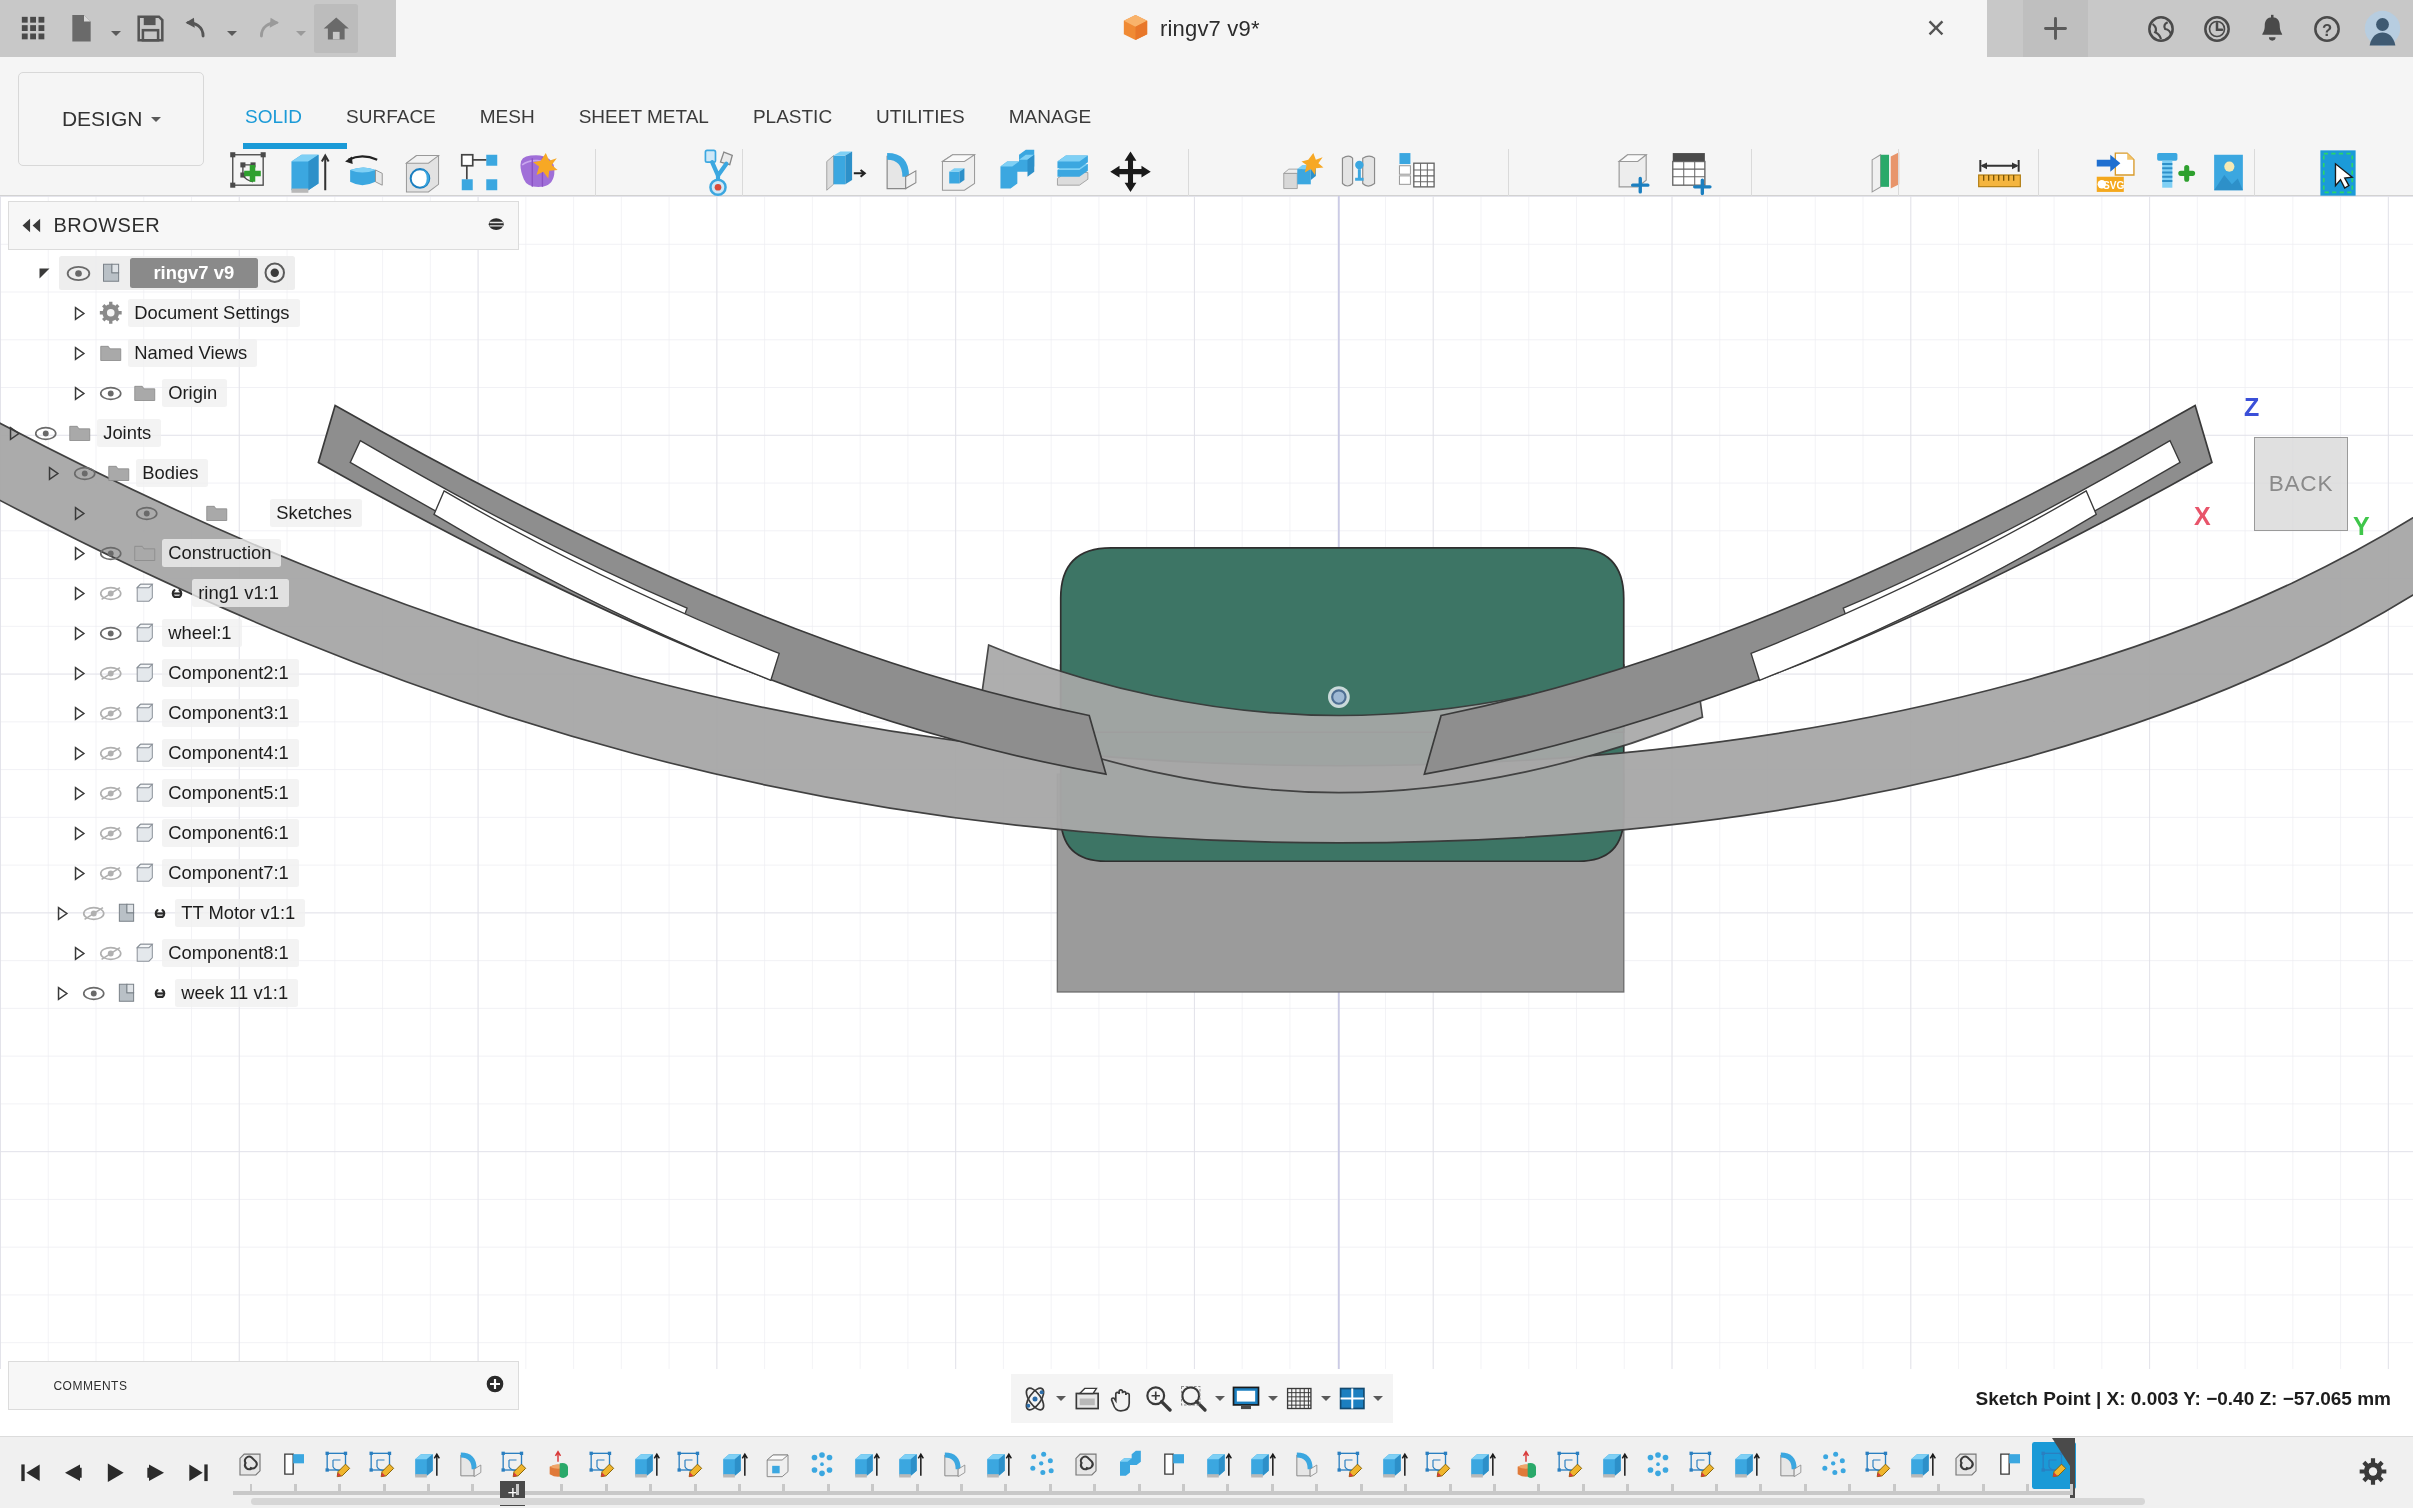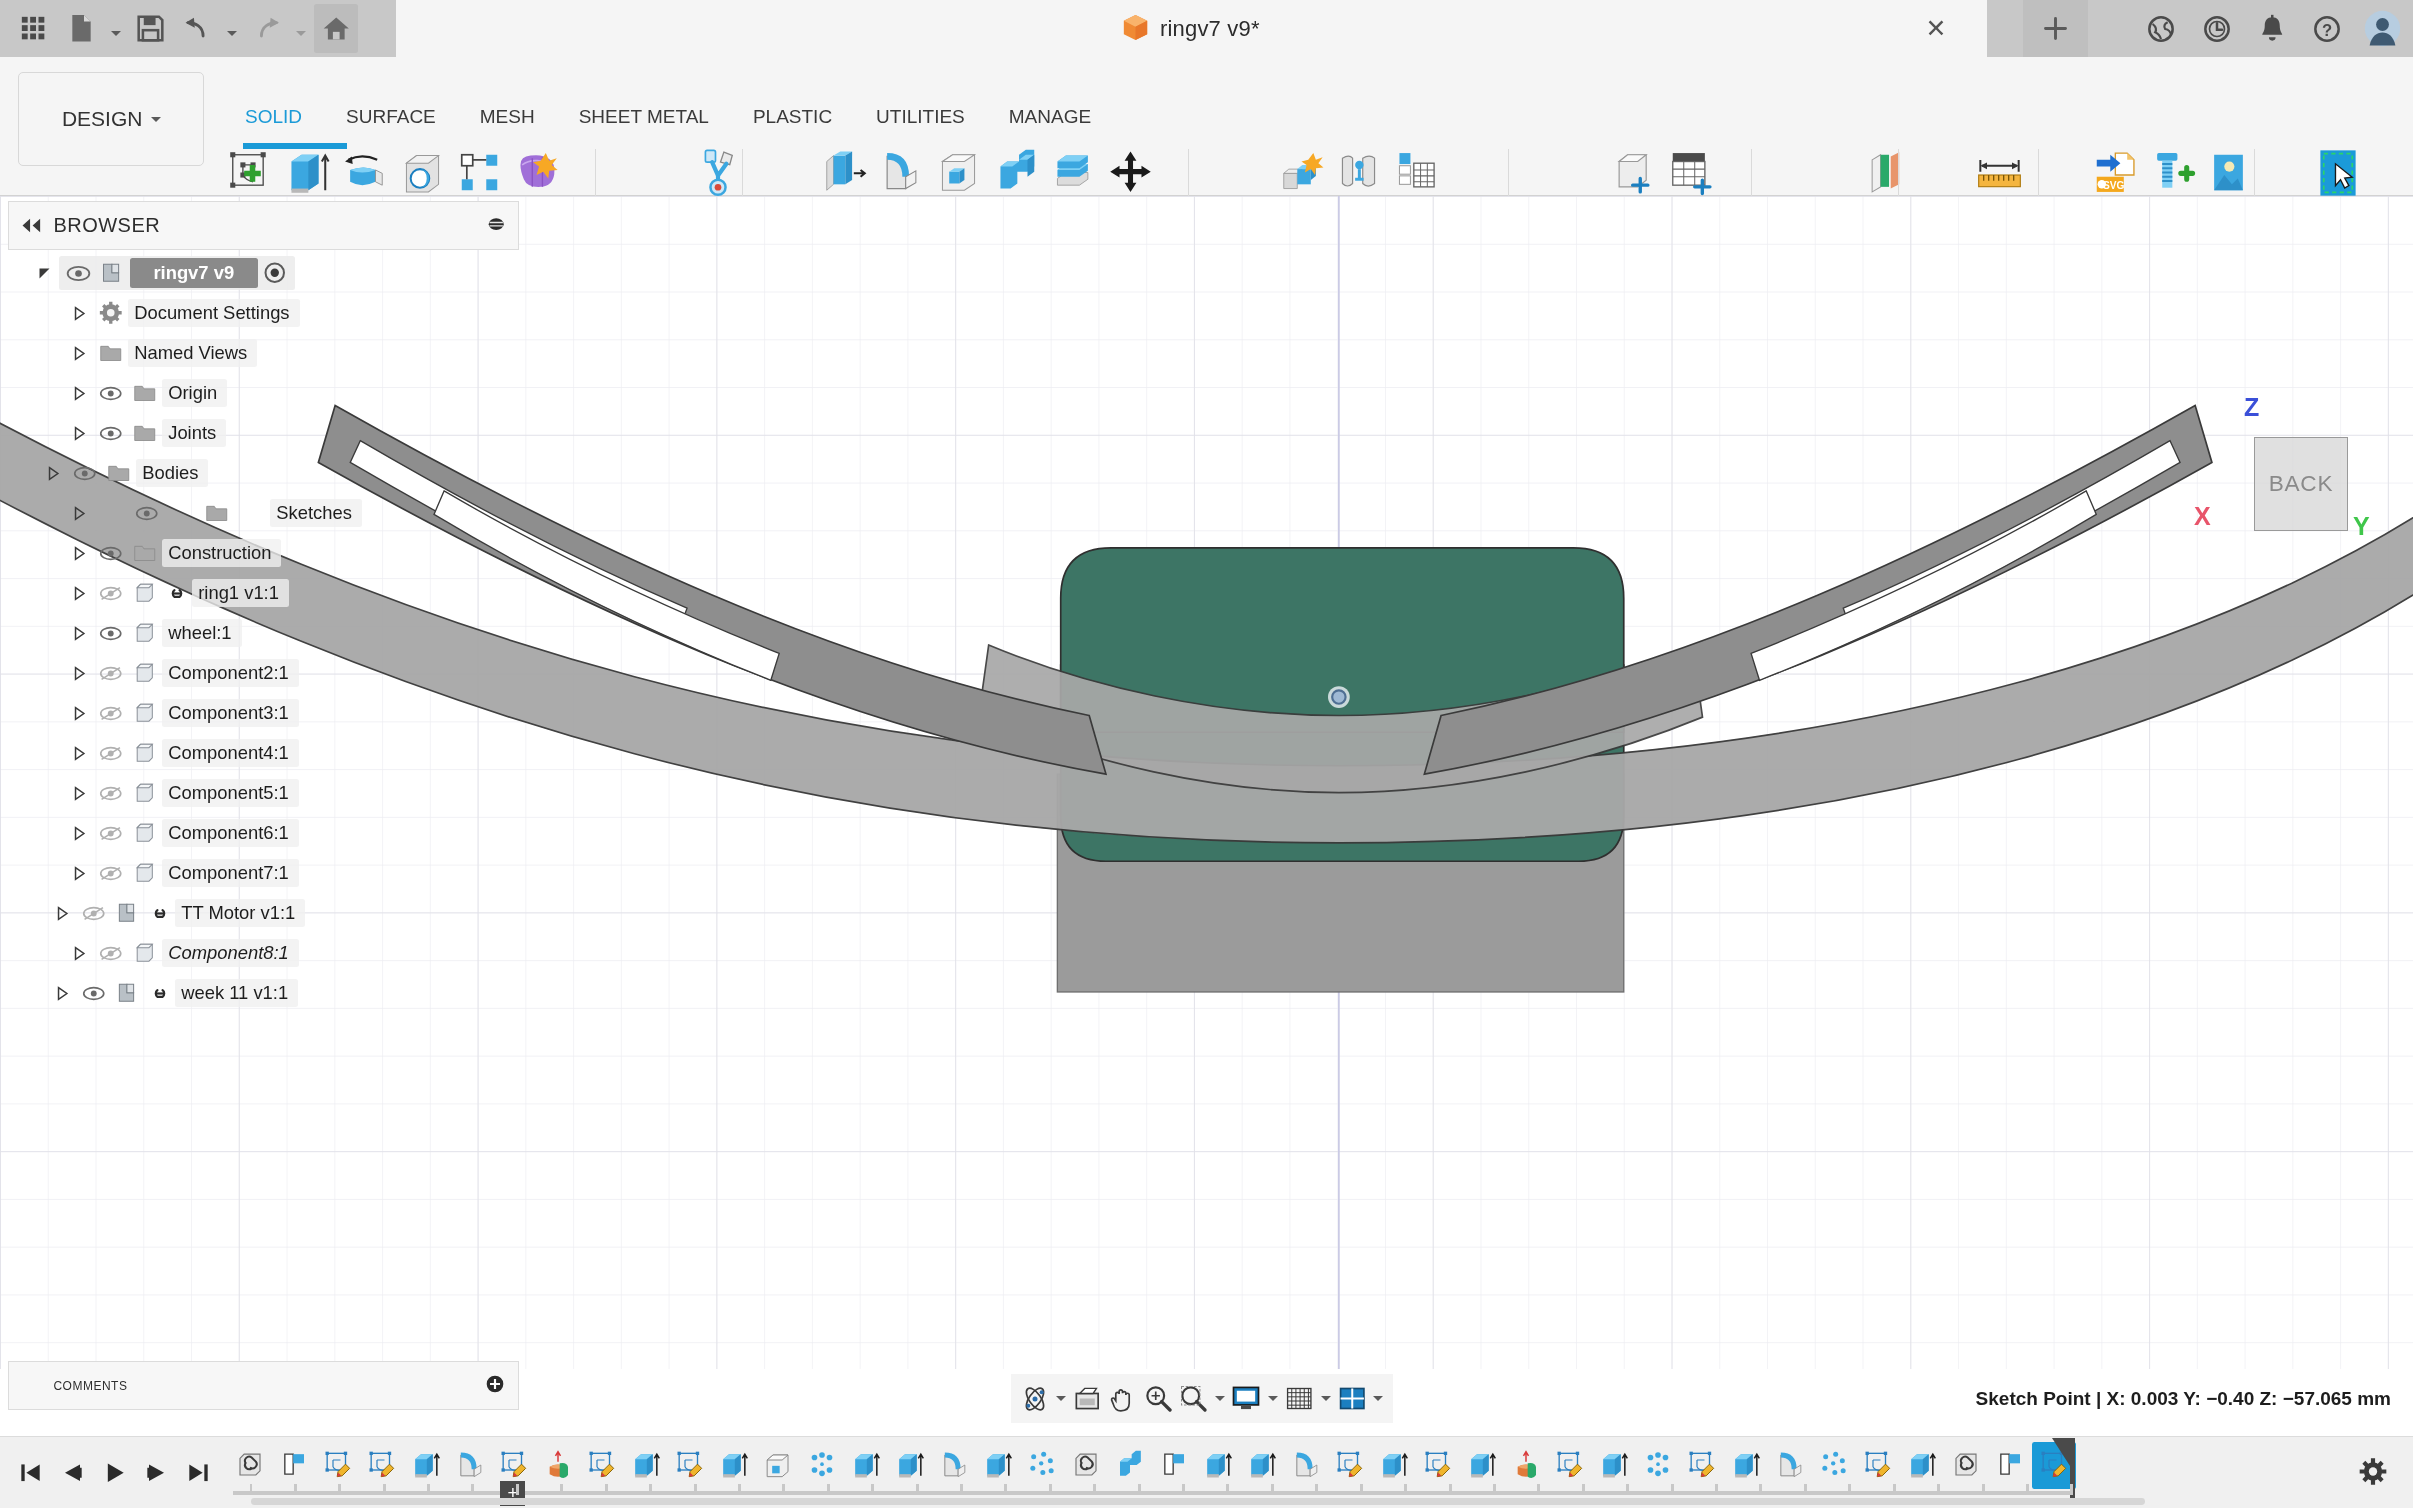--- a/index.html
+++ b/index.html
@@ -750,21 +750,21 @@
         </svg>
     </div>
     <div class="ticon">
       <svg width="23.5" height="20" viewBox="0 0 28 24">
           <path d="M2 4 h9 l2 3 h13 v14 h-24 z" fill="#a9a9a9" stroke="#8a8a8a" stroke-width="1"></path>
         </svg>
     </div>
     <div class="tlabel">Origin</div>
   </div>
 
-  <div class="trow" style="padding-left:65px;">
+  <div class="trow" style="">
     <div class="tarrow">
       <svg width="13.4" height="15" viewBox="0 0 16 18">
           <path d="M3 2 L13 9 L3 16 Z" fill="none" stroke="#3a3a3a" stroke-width="1.8"></path>
         </svg>
     </div>
     <div class="eye">
       <svg width="23.5" height="15" viewBox="0 0 28 18">
           <ellipse cx="14" cy="9" rx="12" ry="7" fill="none" stroke="#6a6a6a" stroke-width="2"></ellipse>
           <circle cx="14" cy="9" r="3.5" fill="#6a6a6a"></circle>
         </svg>
@@ -1034,21 +1034,21 @@
       </div>
     <div class="tlink">
         <svg width="22" height="17" viewBox="0 0 26 20">
           <path d="M10 6 a5 5 0 0 0 0 8 h3 M16 6 a5 5 0 0 1 0 8 h-3" fill="none" stroke="#2b2b2b" stroke-width="2.6" stroke-linecap="round"></path>
           <path d="M8 10 h10" stroke="#2b2b2b" stroke-width="2.6"></path>
         </svg>
       </div>
     <div class="tlabel">TT Motor v1:1</div>
   </div>
 
-  <div class="trow" style="padding-left:65px;font-style:italic;">
+  <div class="trow" style="padding-left:65px;">
     <div class="tarrow">
         <svg width="13.4" height="15" viewBox="0 0 16 18">
           <path d="M3 2 L13 9 L3 16 Z" fill="none" stroke="#3a3a3a" stroke-width="1.8"></path>
         </svg>
       </div>
     <div class="eye">
         <svg width="23.5" height="15" viewBox="0 0 28 18">
           <ellipse cx="14" cy="9" rx="12" ry="7" fill="none" stroke="#b0b0b0" stroke-width="2"></ellipse>
           <circle cx="14" cy="9" r="3.5" fill="#b0b0b0"></circle>
           <path d="M3 16 L25 2" stroke="#b0b0b0" stroke-width="2"></path>

